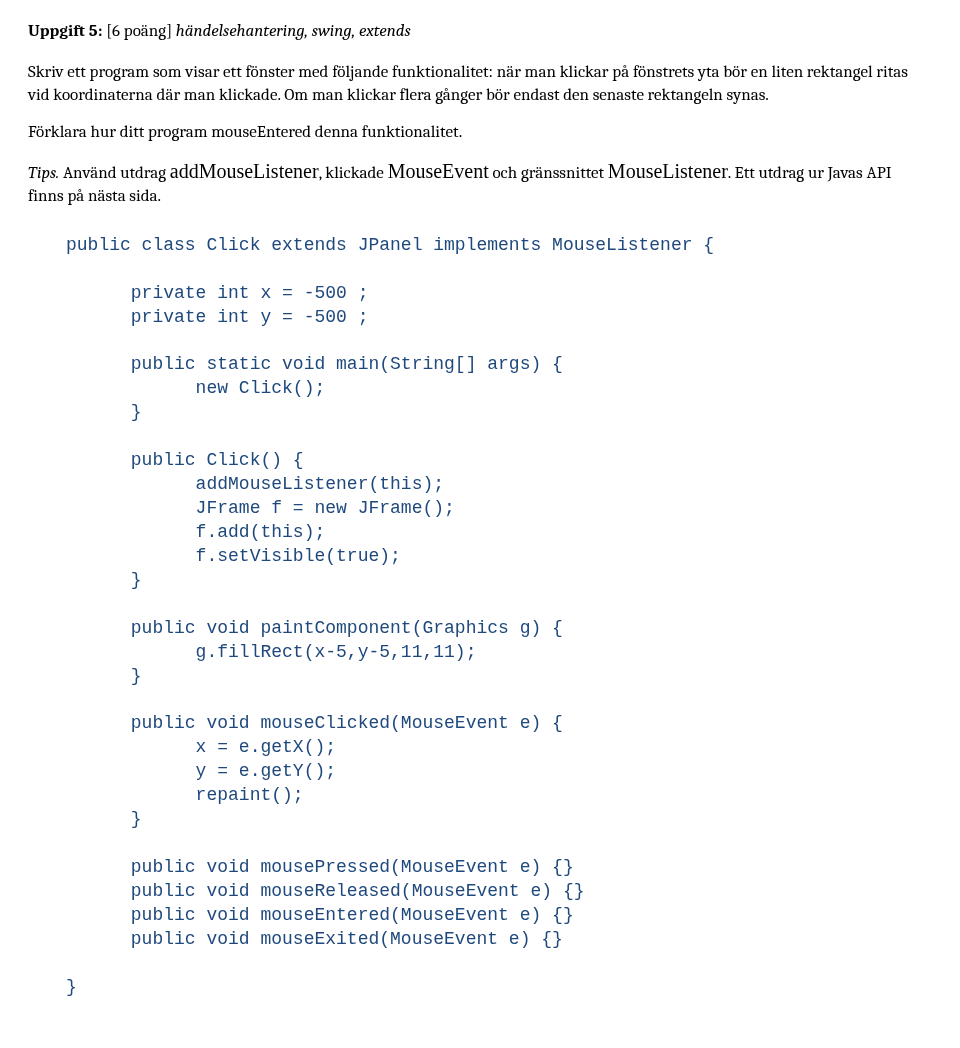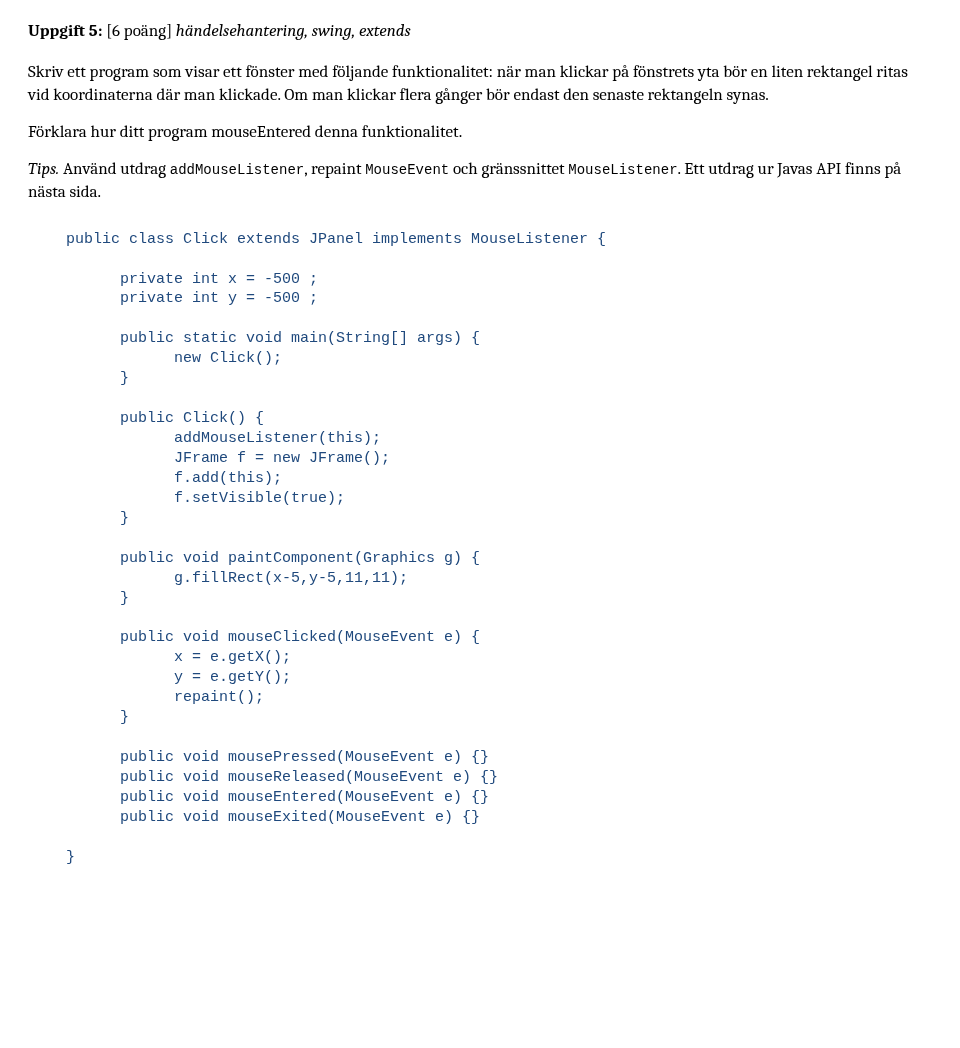--- a/index.html
+++ b/index.html
@@ -26,26 +26,26 @@
     margin-bottom: 14px;
   }
   .tips {
     margin-bottom: 22px;
   }
   .tips .bi {
     font-weight: normal;
     font-style: italic;
   }
   .mono {
-    font-family: Liberation Mono, monospace;
-    font-size: 14px;
+    font-family: Liberation Serif, serif;
+    font-size: 20px;
   }
   .code-block {
     font-family: Consolas, "Courier New", monospace;
-    font-size: 15px;
+    font-size: 18px;
     line-height: 1.33;
     color: #1F497D;
     white-space: pre;
     margin-left: 38px;
     margin-top: 26px;
   }
 </style>
 </head>
 <body>
 
@@ -53,21 +53,21 @@
   <span class="bold">Uppgift 5:</span>
   <span>[6 poäng]</span>
   <span class="italic"> </span><span class="italic">händelsehantering, swing, extends</span>
 </div>
 
 <div class="prose">Skriv ett program som visar ett fönster med följande funktionalitet: när man klickar på fönstrets yta bör en liten rektangel ritas vid koordinaterna där man klickade. Om man klickar flera gånger bör endast den senaste rektangeln synas.</div>
 
 <div class="prose">Förklara hur ditt program mouseEntered denna funktionalitet.</div>
 
 <div class="tips">
-  <span class="bi">Tips.</span><span> Använd utdrag </span><span class="mono">addMouseListener</span><span>, repaint </span><span class="mono">MouseEvent</span><span> och gränssnittet </span><span class="mono">MouseListener</span><span>. Ett utdrag ur Javas API finns på nästa sida.</span>
+  <span class="bi">Tips.</span><span> Använd utdrag </span><span class="mono">addMouseListener</span><span>, klickade </span><span class="mono">MouseEvent</span><span> och gränssnittet </span><span class="mono">MouseListener</span><span>. Ett utdrag ur Javas API finns på nästa sida.</span>
 </div>
 
 <pre class="code-block">public class Click extends JPanel implements MouseListener {
 
       private int x = -500 ;
       private int y = -500 ;
 
       public static void main(String[] args) {
             new Click();
       }

